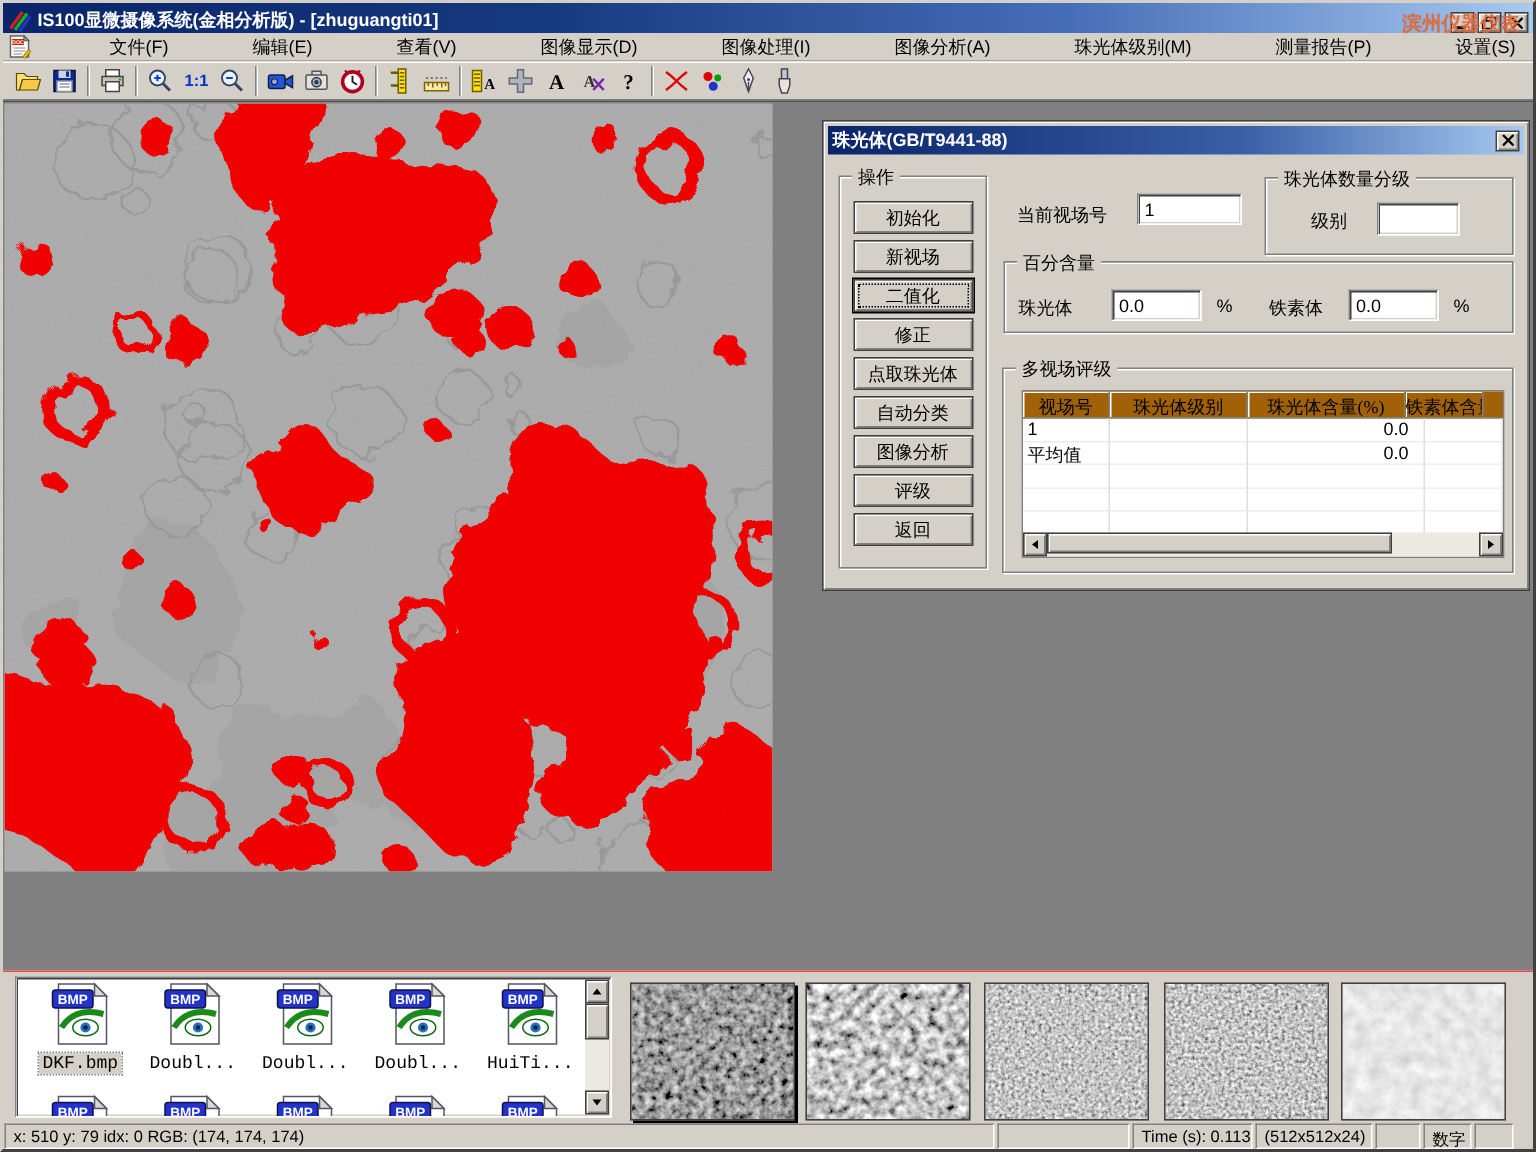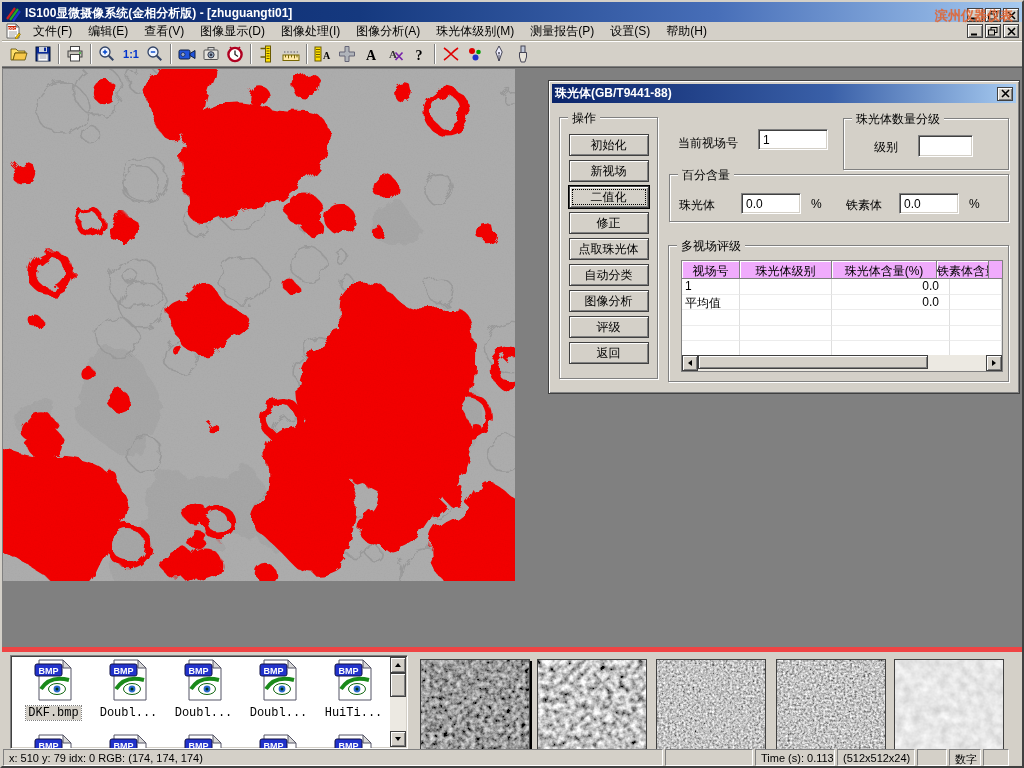--- a/index.html
+++ b/index.html
@@ -13,21 +13,21 @@
     display:flex;align-items:flex-end;padding:0 3px;}
   .app-icon{width:16px;height:16px;flex:0 0 16px;}
   .title-text{color:#fff;font-weight:bold;font-size:12px;margin-left:4px;flex:1;white-space:nowrap;overflow:hidden;}
   .winbtn{width:16px;height:14px;background:#d4d0c8;border:1px solid #404040;
     box-shadow:inset 1px 1px 0 #fff,inset -1px -1px 0 #808080;margin-left:2px;
     display:flex;align-items:center;justify-content:center;padding:0;}
   
   .menubar{position:absolute;left:0;top:20px;width:1020px;height:19px;background:#d4d0c8;
     display:flex;align-items:center;padding:0 3px;border-bottom:1px solid #aca899;}
   .doc-icon{width:16px;height:16px;margin-right:4px;}
-  .menu-item{padding:2px 8px;font-size:12px;white-space:nowrap;}
+  .menu-item{padding:2px 8px;font-size:12px;white-space:nowrap;margin-left:40px;}
   .mdibtns{margin-left:auto;display:flex;}
   
   .toolbar{position:absolute;left:0;top:39px;width:1020px;height:26px;background:#d4d0c8;
     border-top:1px solid #fff;border-bottom:1px solid #808080;display:flex;align-items:center;padding-left:5px;}
   .tbtn{width:24px;height:23px;background:#d4d0c8;border:1px solid #d4d0c8;display:flex;
     align-items:center;justify-content:center;padding:0;}
   .tb-text{font-weight:bold;color:#0033cc;font-size:11px;font-family:"Liberation Sans",sans-serif;}
   .tsep{width:2px;height:20px;border-left:1px solid #808080;border-right:1px solid #fff;margin:0 3px;}
   
   .client{position:absolute;left:0;top:65px;width:1020px;height:580px;background:#808080;
@@ -45,38 +45,38 @@
   .opbtn{height:22px;width:80px;margin:0 auto;background:#d4d0c8;border:1px solid #404040;
     box-shadow:inset 1px 1px 0 #fff,inset -1px -1px 0 #808080;font-size:12px;font-family:inherit;flex:0 0 22px;}
   .opbtn.focused{box-shadow:inset 1px 1px 0 #fff,inset -1px -1px 0 #808080,0 0 0 1px #000;
     outline:1px dotted #000;outline-offset:-4px;}
   .dlabel{position:absolute;font-size:12px;white-space:nowrap;}
   .tinput{position:absolute;background:#fff;border:1px solid;border-color:#808080 #fff #fff #808080;
     box-shadow:inset 1px 1px 0 #404040,inset -1px -1px 0 #d4d0c8;font-size:12px;padding:1px 4px;
     font-family:inherit;}
   
   .mtable{position:absolute;left:12px;top:14px;width:322px;height:112px;background:#fff;border:1px solid #808080;}
-  .mhead{display:flex;height:18px;background:#f0abfc;border-bottom:1px solid #808080;}
+  .mhead{display:flex;height:18px;background:#a16207;border-bottom:1px solid #808080;font-family:Liberation Serif, serif;}
   .mhc{border-right:1px solid #808080;box-shadow:inset 1px 1px 0 #fff;font-size:12px;text-align:center;
     padding-top:2px;white-space:nowrap;overflow:hidden;flex:0 0 auto;}
   .mrow{display:flex;height:15.6px;}
   .mc{border-right:1px solid #dedede;border-bottom:1px solid #ececec;font-size:12px;padding:0 3px;
     white-space:nowrap;overflow:hidden;flex:0 0 auto;}
   .mc.num{text-align:right;padding-right:10px;}
   .hscroll{position:absolute;left:0;bottom:0;width:320px;height:16px;background:#ece9e2;display:flex;}
   .sbtn{width:16px;height:16px;background:#d4d0c8;border:1px solid #404040;flex:0 0 16px;
     box-shadow:inset 1px 1px 0 #fff,inset -1px -1px 0 #808080;display:flex;align-items:center;justify-content:center;padding:0;}
   .sthumb{background:#d4d0c8;border:1px solid #404040;box-shadow:inset 1px 1px 0 #fff,inset -1px -1px 0 #808080;}
   .tri{width:0;height:0;display:block;}
   .tri.up{border-left:3px solid transparent;border-right:3px solid transparent;border-bottom:4px solid #000;}
   .tri.down{border-left:3px solid transparent;border-right:3px solid transparent;border-top:4px solid #000;}
   .tri.left{border-top:3px solid transparent;border-bottom:3px solid transparent;border-right:4px solid #000;}
   .tri.right{border-top:3px solid transparent;border-bottom:3px solid transparent;border-left:4px solid #000;}
   
-  .bottom-panel{position:absolute;left:0;top:645px;width:1020px;height:78px;background:#d4d0c8;border-top:5px solid #ef4444;}
+  .bottom-panel{position:absolute;left:0;top:645px;width:1020px;height:78px;background:#d4d0c8;border-top:1px solid #ef4444;}
   .filelist{position:absolute;left:8px;top:3px;width:398px;height:94px;background:#fff;
     border:1px solid;border-color:#808080 #fff #fff #808080;
     box-shadow:inset 1px 1px 0 #404040,inset -1px -1px 0 #d4d0c8;overflow:hidden;}
   .fitem{position:absolute;width:73px;text-align:center;}
   .fname{font-family:"Liberation Mono","DejaVu Sans Mono",monospace;font-size:12px;white-space:nowrap;display:inline-block;padding:0 2px;}
   .fname.sel{background:#d4d0c8;outline:1px dotted #808080;}
   .vscroll{position:absolute;right:1px;top:1px;width:16px;height:90px;background:#ece9e2;}
   .thumb{position:absolute;top:7px;width:110px;height:92px;border:1px solid #404040;background:#999;overflow:hidden;}
   .thumb.first{box-shadow:2px 2px 0 #000;}
   

